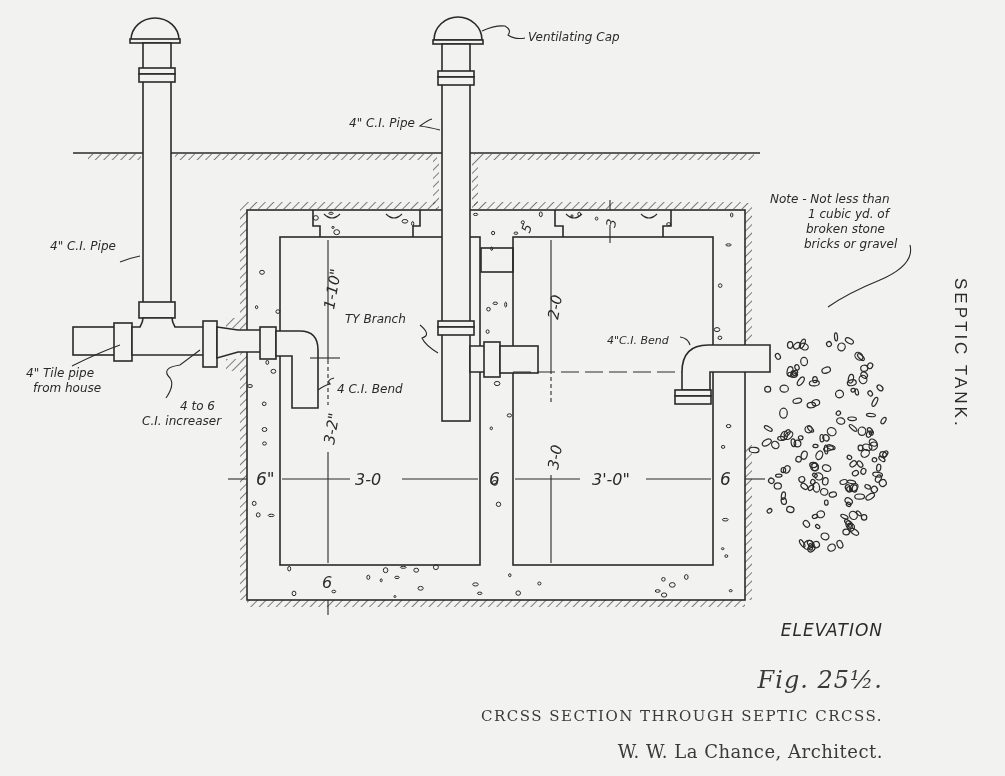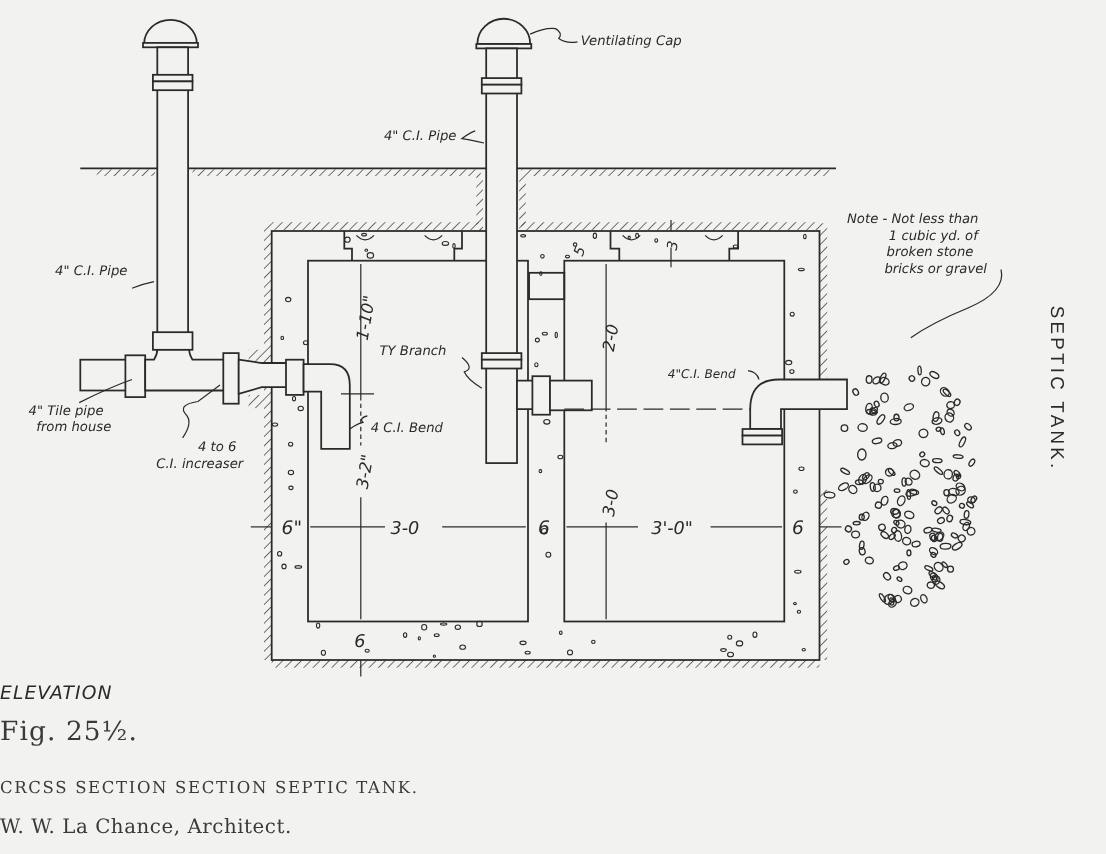--- a/index.html
+++ b/index.html
@@ -12,25 +12,25 @@
   #paper { position: absolute; left: 0; top: 0; width: 1005px; height: 776px; }
   .ink { stroke: #2a2a2a; fill: none; stroke-width: 1.6; }
   .ink-thin { stroke: #2a2a2a; fill: none; stroke-width: 1.1; }
   .pipe { stroke: #2a2a2a; fill: #f2f2f0; stroke-width: 1.6; }
   .dim { stroke: #2a2a2a; fill: none; stroke-width: 1.1; }
   .hand {
     font-family: "DejaVu Sans", sans-serif;
     font-style: italic; fill: #2a2a2a;
   }
   .caption {
-    position: absolute; left: 0; width: 883px; text-align: left;
+    position: absolute; left: 0; width: 883px; text-align: right;
     color: #3a3a3a; font-family: "DejaVu Serif", serif;
   }
   #elev { top: 620px; font-family: "DejaVu Sans", sans-serif; font-style: italic; font-size: 17px; letter-spacing: 1px; color: #2a2a2a; }
-  #fig { top: 651px; font-size: 24px; letter-spacing: 1px; }
+  #fig { top: 666px; font-size: 24px; letter-spacing: 1px; font-style: italic; }
   #sect { top: 707px; font-size: 15px; letter-spacing: 1.5px; }
   #arch { top: 741px; font-size: 18px; letter-spacing: 0.5px; }
   #side-title {
     position: absolute; left: 950px; top: 278px;
     writing-mode: vertical-rl; font-family: "Liberation Sans", sans-serif;
     font-size: 17px; letter-spacing: 3px; color: #2a2a2a;
   }
 </style>
 </head>
 <body>
@@ -403,15 +403,15 @@
   <text class="hand" x="345" y="323" font-size="12">TY Branch</text>
   <text class="hand" x="607" y="344" font-size="11">4"C.I. Bend</text>
   <text class="hand" x="770" y="203" font-size="12">Note - Not less than</text>
   <text class="hand" x="808" y="218" font-size="12">1 cubic yd. of</text>
   <text class="hand" x="806" y="233" font-size="12">broken stone</text>
   <text class="hand" x="804" y="248" font-size="12">bricks or gravel</text>
 </svg>
 
 <div id="elev" class="caption">ELEVATION</div>
 <div id="fig" class="caption">Fig. 25½.</div>
-<div id="sect" class="caption">CRCSS SECTION SECTION SEPTIC TANK.</div>
+<div id="sect" class="caption">CRCSS SECTION THROUGH SEPTIC CRCSS.</div>
 <div id="arch" class="caption">W. W. La Chance, Architect.</div>
 <div id="side-title">SEPTIC TANK.</div>
 
 </body></html>

